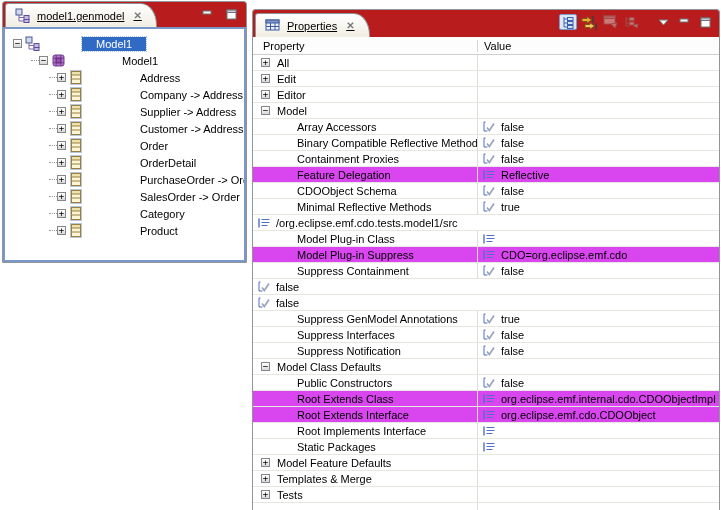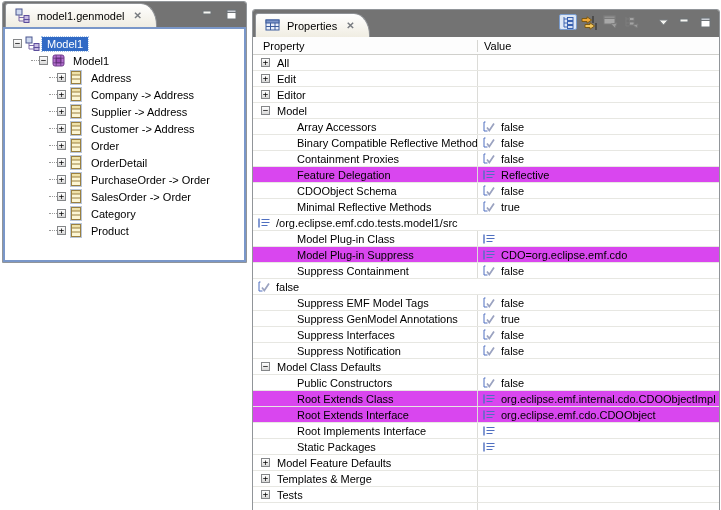--- a/index.html
+++ b/index.html
@@ -1,22 +1,22 @@
 <!DOCTYPE html>
 <html><head>
 <meta charset="utf-8">
 <style>
   * { margin:0; padding:0; box-sizing:border-box; }
   html,body { width:721px; height:510px; background:#ffffff; overflow:hidden;
               font-family:"Liberation Sans", sans-serif; font-size:11px; color:#000; }
   .panel { position:absolute; border:1px solid #919599; border-radius:3px 3px 0 0; background:#fff; }
 
   
-  .tabstrip { display:flex; align-items:flex-end; height:25px; background:#737373;
-              border-radius:2px 2px 0 0; position:relative; }
+  .tabstrip { display:flex; align-items:flex-end; height:25px; background:#b91c1c;
+              border-radius:2px 2px 0 0; position:relative;text-decoration:underline; }
   .tab { display:flex; align-items:center; gap:5px; height:24px; padding:0 14px 0 6px;
          background:linear-gradient(#ffffff,#f0ede2); border:1px solid #8f9296; border-bottom:none;
          border-radius:3px 16px 0 0 / 3px 22px 0 0; margin-left:2px; }
   .tab-title { white-space:nowrap; }
   .close-x { color:#777b80; font-weight:bold; font-size:10px; margin-left:4px; cursor:default; }
   .winbtns { position:absolute; right:6px; top:4px; display:flex; gap:6px; align-items:center; }
   .tbtn { width:18px; height:16px; display:flex; align-items:center; justify-content:center; }
   .tbtn.sel { background:#dde7f5; border:1px solid #7a9ccd; border-radius:2px; }
   .gap { width:8px; }
 
@@ -24,21 +24,21 @@
   #editor { left:2px; top:1px; width:245px; height:262px; }
   #editor .content { position:absolute; left:0; right:0; top:25px; bottom:0;
                      border:2px solid #7a97c9; background:#fff; overflow:hidden; }
   .trow { display:flex; align-items:center; height:17px; white-space:nowrap; }
   .exp { width:9px; height:9px; flex:0 0 9px; border:1px solid #848688;
          background:linear-gradient(#fff,#d8d8d8); font-size:9px; line-height:7px;
          text-align:center; color:#000; font-family:"DejaVu Sans Mono",monospace; }
   .stub { width:8px; border-top:1px dotted #9a9a9a; height:0; flex:0 0 8px; }
   .ticon { width:16px; height:16px; flex:0 0 16px; display:flex; align-items:center;
            justify-content:center; margin:0 2px; }
-  .tlabel { padding:1px 5px; }
+  .tlabel { padding:1px 14px;margin-left:40px; }
   .tlabel.sel { background:#316ac5; color:#fff; outline:1px dotted #a8c4e8; }
 
   
   #props { left:252px; top:9px; width:468px; height:504px; }
   #props .tabstrip { height:27px; }
   .toolbar { position:absolute; right:5px; top:4px; display:flex; align-items:center; gap:3px; }
   .phead { display:flex; height:18px; align-items:center; background:#fdfdfd;
            border-bottom:1px solid #d0d0cc; }
   .phead .hc1 { width:225px; padding-left:10px; border-right:1px solid #d6d6d2; }
   .phead .hc2 { padding-left:6px; }
@@ -496,23 +496,20 @@
             <svg width="15" height="12">
               <path d="M2 1v9h3.5" stroke="#4f6fc0" fill="none"></path>
               <path d="M2 1h1.5" stroke="#4f6fc0"></path>
               <path d="M5 6.5l2.3 3L12 2.5" stroke="#9aa2c0" stroke-width="1.7" fill="none"></path>
             </svg>
           </span>
           <span>false</span>
         </span>
       </div>
       <div class="prow">
-        <span class="pc1">
-          <span class="proplbl">Suppress EMF Model Tags</span>
-        </span>
         <span class="pc2">
           <span class="vicon">
             <svg width="15" height="12">
               <path d="M2 1v9h3.5" stroke="#4f6fc0" fill="none"></path>
               <path d="M2 1h1.5" stroke="#4f6fc0"></path>
               <path d="M5 6.5l2.3 3L12 2.5" stroke="#9aa2c0" stroke-width="1.7" fill="none"></path>
             </svg>
           </span>
           <span>false</span>
         </span>

